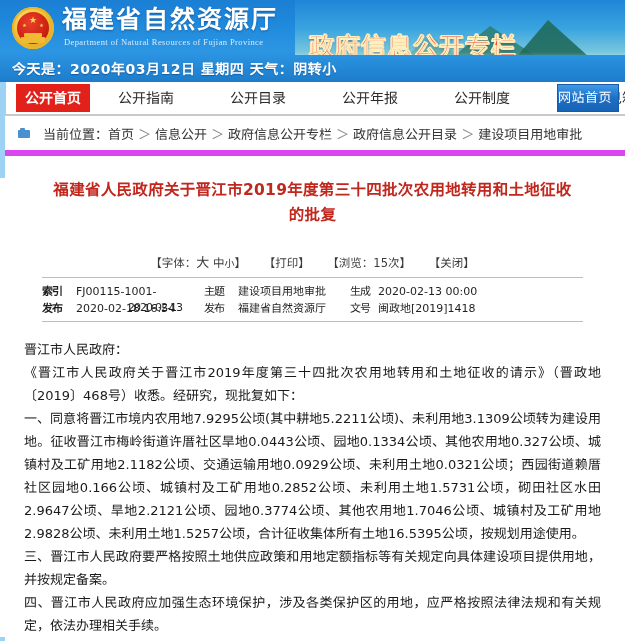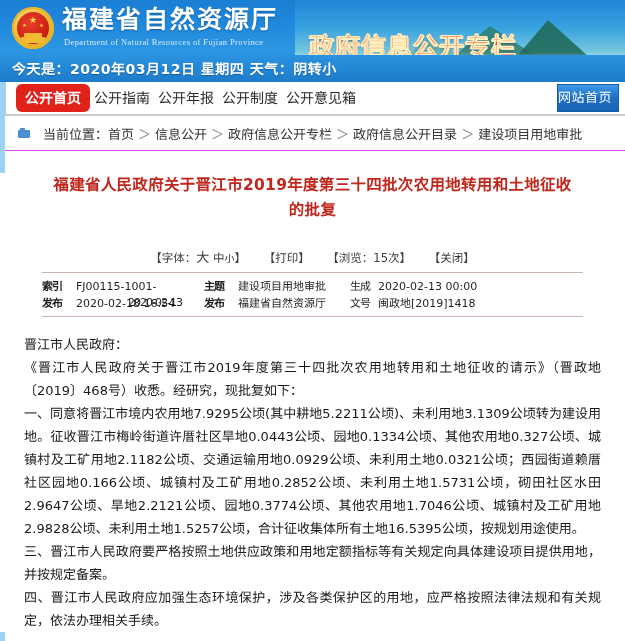--- a/index.html
+++ b/index.html
@@ -192,32 +192,32 @@
   .nav-items {
     position: absolute;
     left: 16px; top: 0;
     display: flex;
     align-items: center;
     height: 32px;
   }
   .nav-item {
     font-size: 14px;
     color: #2b2b2b;
-    padding: 0 4px;
+    padding: 0 28px;
     line-height: 28px;
     height: 28px;
     white-space: nowrap;
     cursor: pointer;
   }
   .nav-item.active {
     background: #e3211b;
     color: #ffffff;
     font-weight: bold;
     padding: 0 9px;
-    border-radius: 6px;
+    border-radius: 0;
   }
   .site-home-btn {
     position: absolute;
     right: 6px; top: 2px;
     width: 60px; height: 26px;
     background: linear-gradient(180deg, #3f9ae8 0%, #1f6fc4 50%, #1663b6 100%);
     border: 1px solid #155ba6;
     color: #ffffff;
     font-size: 13px;
     font-weight: normal;
@@ -230,21 +230,21 @@
     left: 0; top: 0;
     width: 6px; height: 32px;
     background: #9dd2f5;
   }
 
   
   .crumbbar {
     position: relative;
     height: 34px;
     background: #ffffff;
-    border-bottom: 1px solid #d946ef;
+    border-bottom: 6px solid #d946ef;
     display: flex;
     align-items: center;
   }
   .crumb-icon {
     margin-left: 18px;
     width: 13px; height: 11px;
     position: relative;
     flex: none;
   }
   .crumb-icon:before {
@@ -315,21 +315,21 @@
   }
   .meta-table td {
     padding: 1px 0;
     vertical-align: top;
     line-height: 15px;
     white-space: nowrap;
     overflow: hidden;
   }
   .meta-label { width: 34px; font-weight: bold; letter-spacing: -1px; }
   .meta-val-1 { width: 128px; position: relative; }
-  .meta-label-2 { width: 34px; font-weight: bold; padding-left: 4px; letter-spacing: -1px;}
+  .meta-label-2 { width: 34px; font-weight: normal; padding-left: 4px; letter-spacing: -1px;}
   .meta-val-2 { width: 112px; }
   .meta-label-3 { width: 28px; font-weight: normal; letter-spacing: -1px;}
   .meta-val-3 { width: auto; }
   .overlap-a { position: relative; }
   .overlap-b {
     position: absolute;
     left: 52px; top: 0;
     letter-spacing: -1px;
   }
   .meta-divider {
@@ -389,20 +389,21 @@
     <div class="today-bar">
       <div class="today-text">今天是：2020年03月12日  星期四 天气：阴转小</div>
     </div>
   </div>
 
   <div class="navbar">
     <div class="nav-left-accent"></div>
     <div class="nav-items">
       <div class="nav-item active">公开首页</div>
       <div class="nav-item">公开指南</div>
+      <div class="nav-item">公开目录</div>
       <div class="nav-item">公开年报</div>
       <div class="nav-item">公开制度</div>
       <div class="nav-item">公开意见箱</div>
     </div>
     <div class="site-home-btn">网站首页</div>
   </div>
 
   <div class="crumbbar">
     <div class="crumb-icon"></div>
     <div class="crumb-text">

